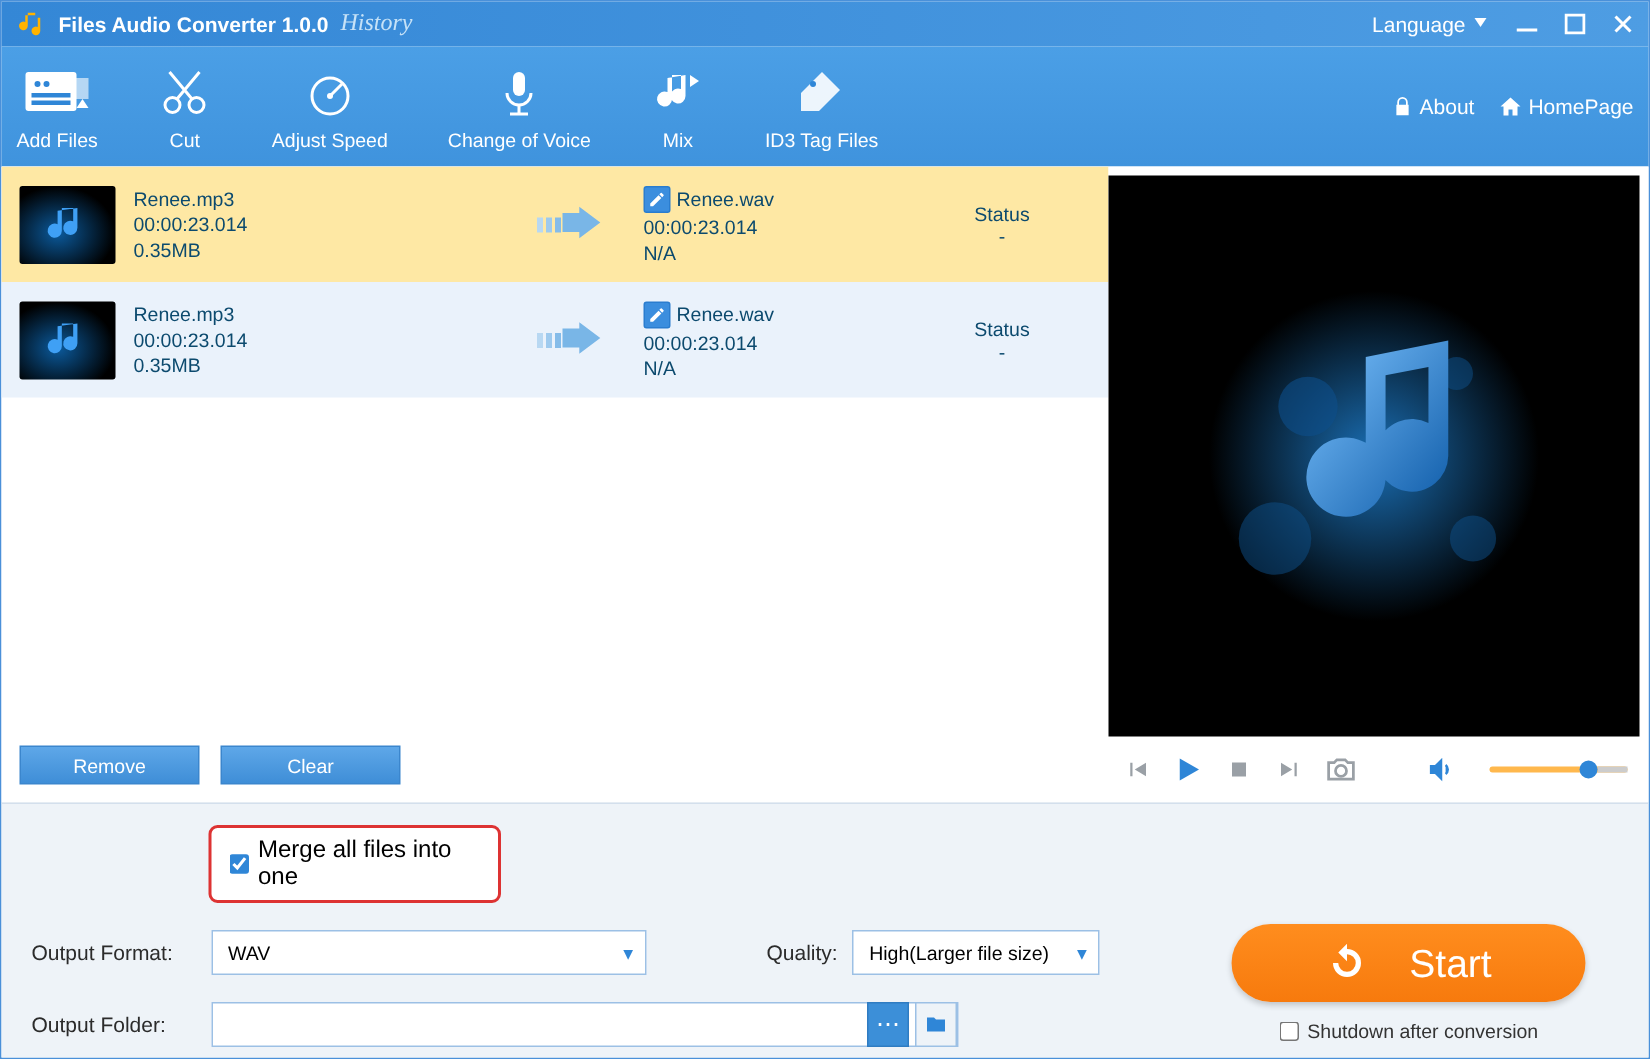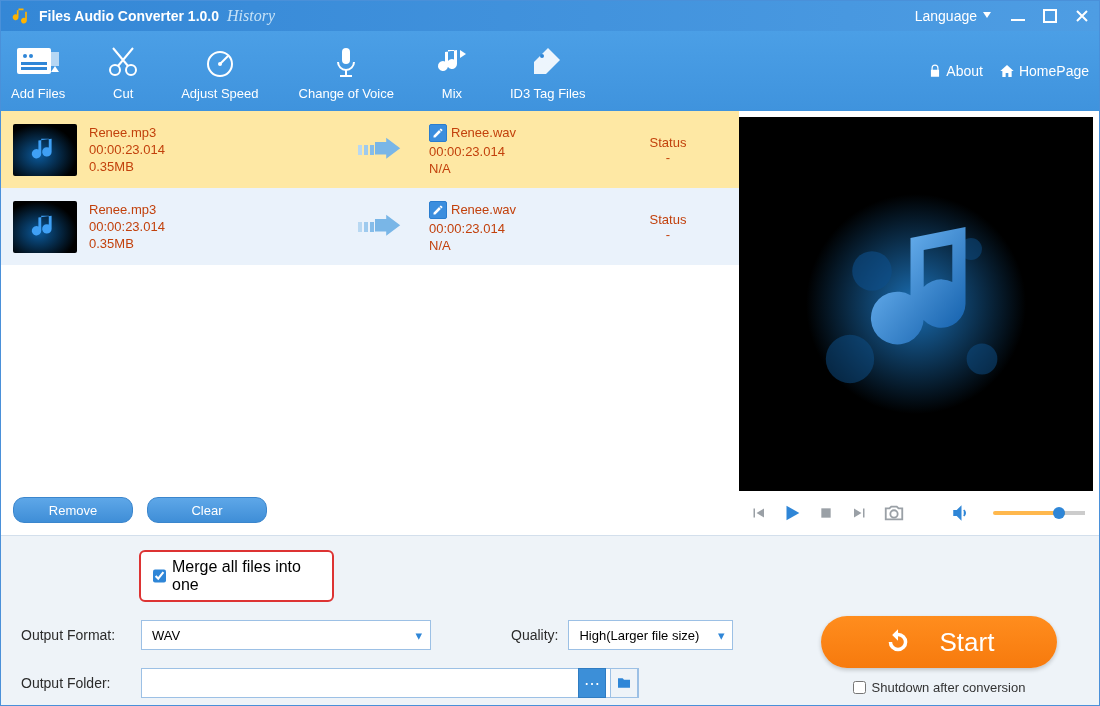--- a/index.html
+++ b/index.html
@@ -22,34 +22,34 @@
   .tool svg, .tool .ic { height: 40px; display: flex; align-items: center; justify-content: center; }
   .tool span { margin-top: 4px; }
   .toolbar .spacer { flex: 1; }
   .toolbar .right-links { display: flex; gap: 16px; color: #fff; font-size: 14px; align-items: center; }
   .toolbar .link { display: flex; align-items: center; gap: 4px; cursor: pointer; }
 
   
   .main { flex: 1; display: flex; background: #fff; }
   .left-pane { flex: 1; display: flex; flex-direction: column; }
   .file-list { flex: 1; overflow: auto; }
-  .file-row { display: flex; align-items: center; height: 77px; padding: 8px 12px; font-size: 13px; color: #c2410c; }
+  .file-row { display: flex; align-items: center; height: 77px; padding: 8px 12px; font-size: 13px; color: #0c4a6e; }
   .file-row.selected { background: #fee8a4; }
   .file-row.even { background: #eaf2fb; }
   .thumb { width: 64px; height: 52px; background: radial-gradient(ellipse at 40% 60%, #0b5a9c 0%, #000 70%); border-radius: 2px; margin-right: 12px; display:flex; align-items:center; justify-content:center;}
   .thumb svg { width: 34px; height: 34px; }
   .src-info, .dst-info { display: flex; flex-direction: column; gap: 2px; }
   .src-info { width: 250px; }
   .arrow-col { width: 90px; display:flex; align-items:center; justify-content:center; }
   .dst-col { width: 180px; }
   .dst-title { display: flex; align-items: center; gap: 4px; }
   .edit-badge { width:18px; height:18px; background:#3b8ede; border:1px solid #2a7dcf; border-radius:2px; display:flex; align-items:center; justify-content:center;}
   .status-col { flex: 1; text-align: center; }
   .list-actions { display: flex; gap: 14px; padding: 6px 12px 12px; }
-  .action-btn { width: 120px; height: 26px; background: linear-gradient(#5ea7e8, #3f8ed7); color: #fff; border: 1px solid #3b86cd; border-radius: 11px; cursor: pointer; font-size: 13px; }
+  .action-btn { width: 120px; height: 26px; background: linear-gradient(#5ea7e8, #3f8ed7); color: #fff; border: 1px solid #3b86cd; border-radius: 0; cursor: pointer; font-size: 13px; }
 
   
   .preview-pane { width: 360px; display: flex; flex-direction: column; padding: 6px 6px 0 0; }
   .preview-box { flex: 1; background: #000; display:flex; align-items:center; justify-content:center; position:relative; }
   .preview-controls { height: 44px; display: flex; align-items: center; padding: 0 8px; gap: 12px; }
   .pc-btn { cursor: pointer; color: #9aa0a6; display:flex; align-items:center; justify-content:center; width:22px; height:22px;}
   .pc-play { color: #2f86d7; }
   .vol-slider { flex:1; height:4px; background:#ffb84d; position:relative; border-radius:2px; margin-left:10px;}
   .vol-slider::after { content:''; position:absolute; right:22%; top:-4px; width:12px; height:12px; background:#2f86d7; border-radius:50%;}
   .vol-slider .trail { position:absolute; right:0; width:22%; height:4px; background:#ccc;}

